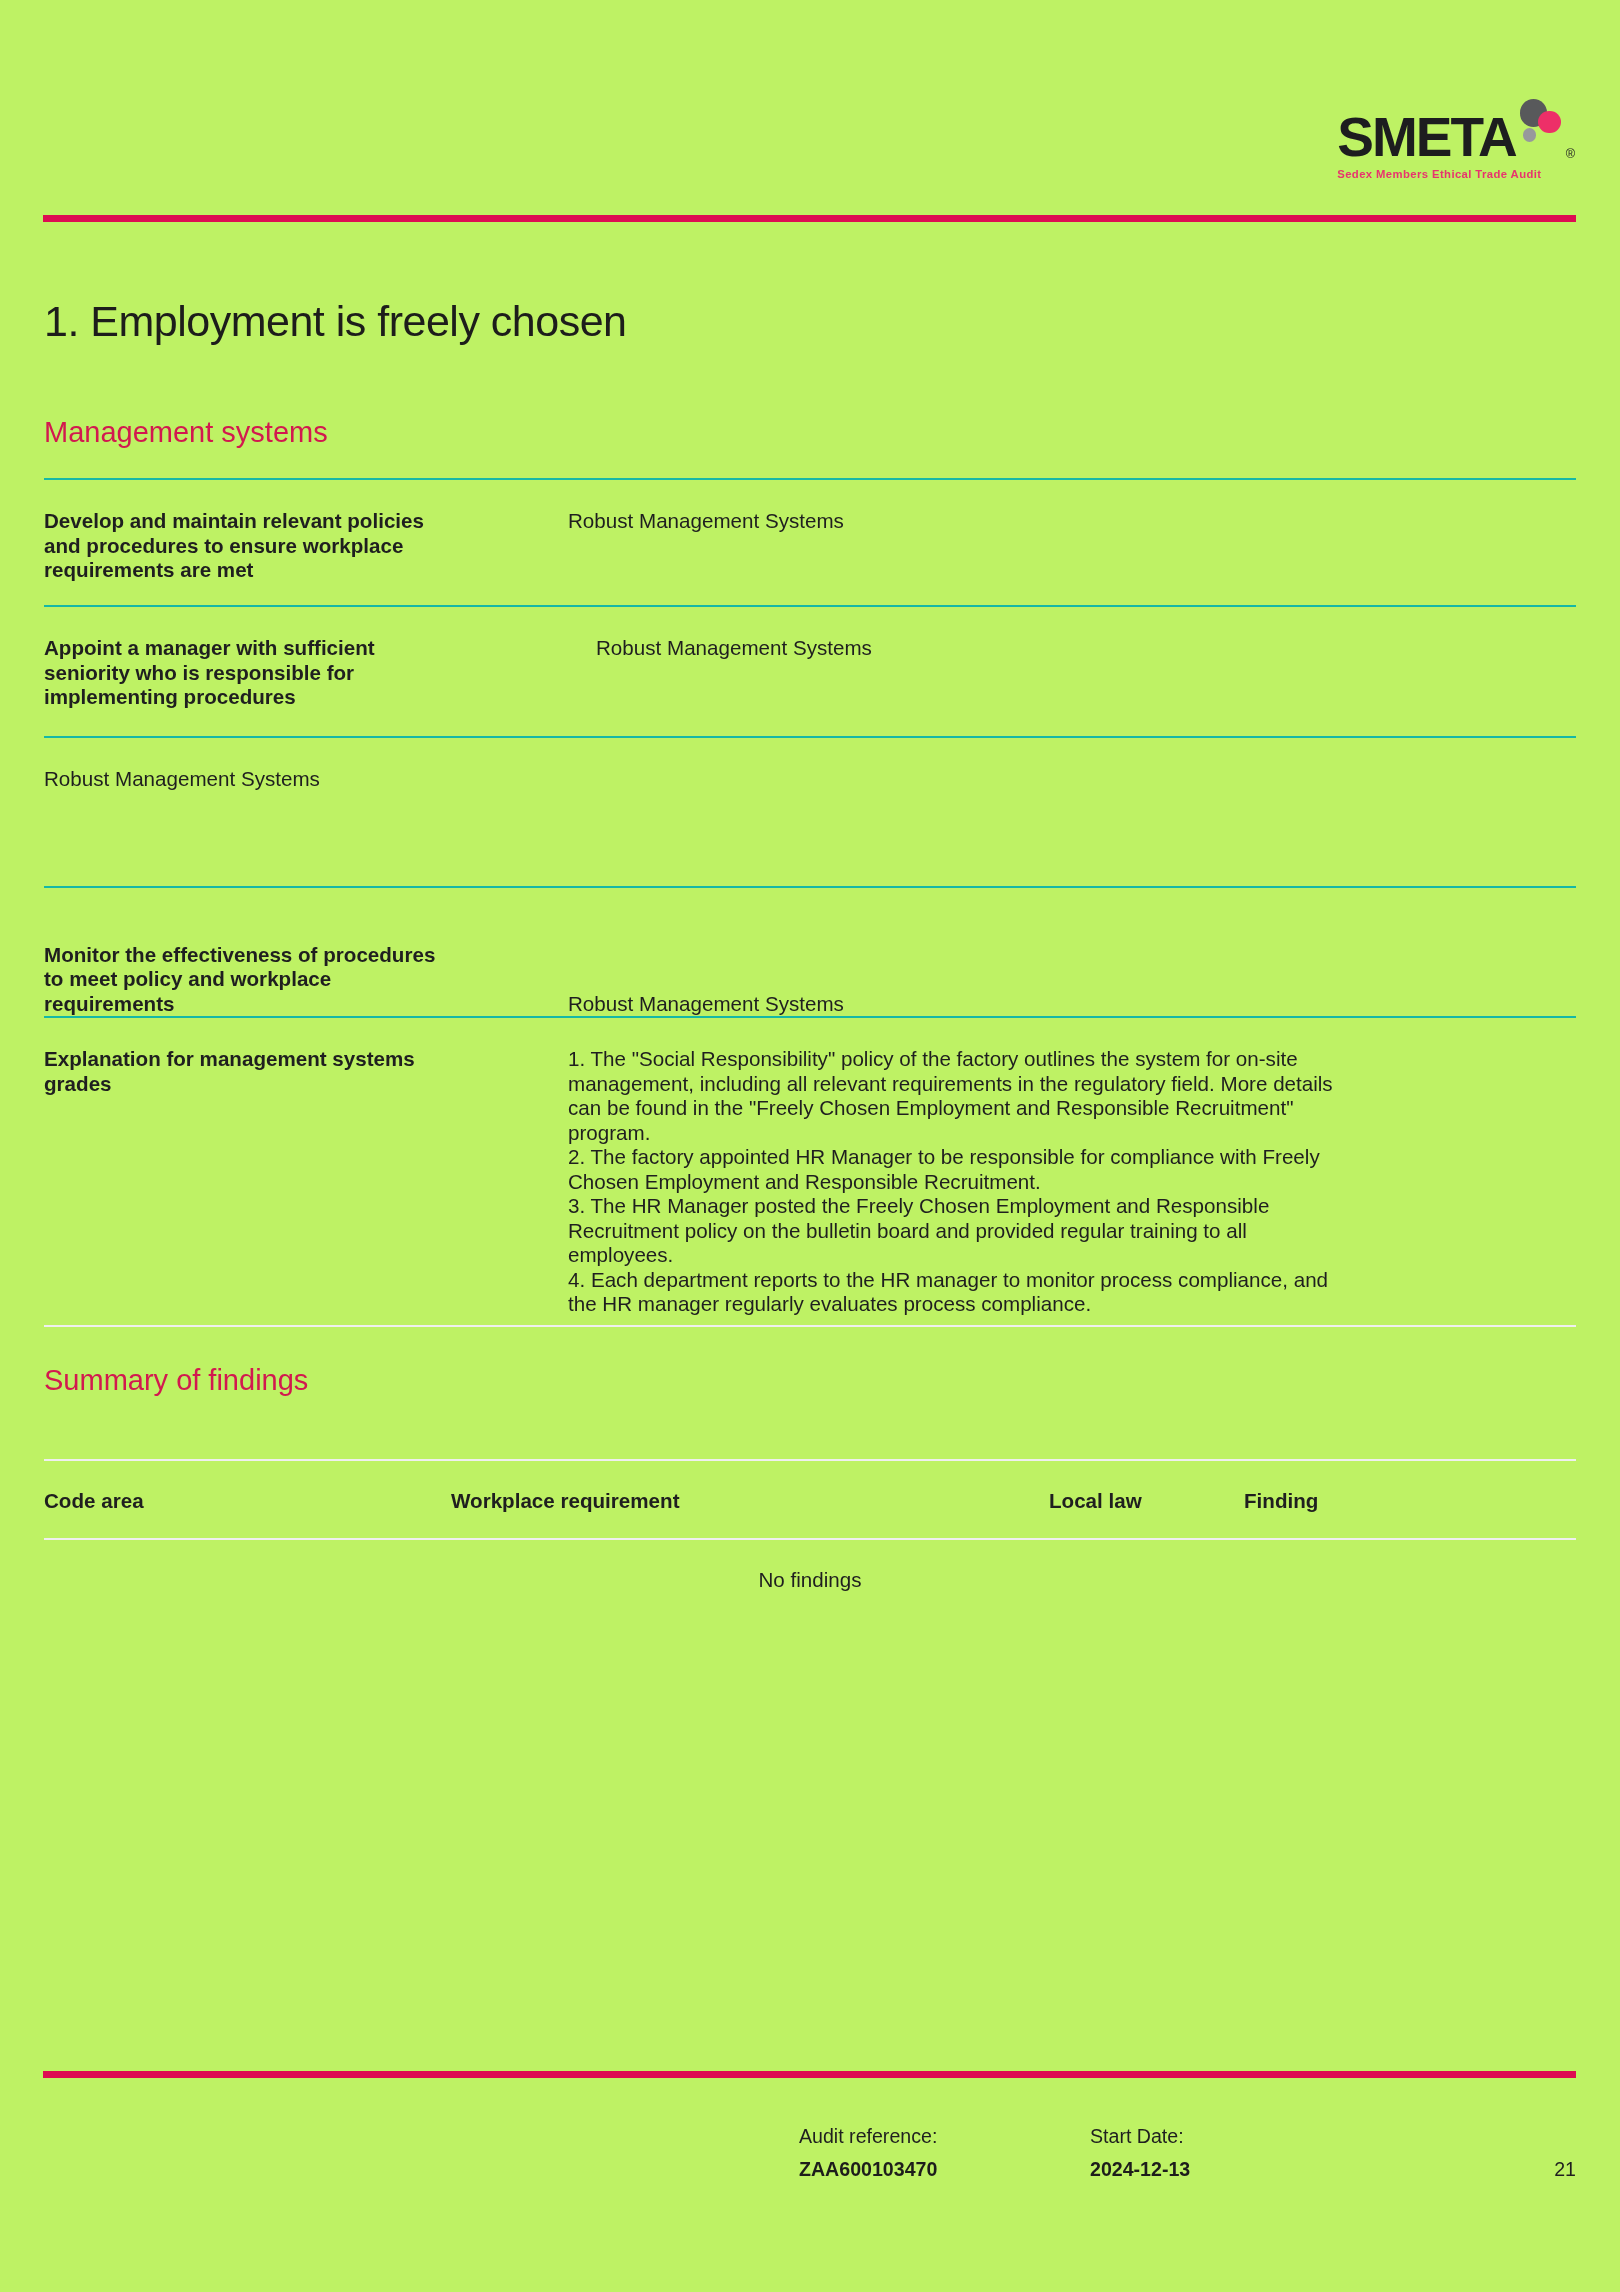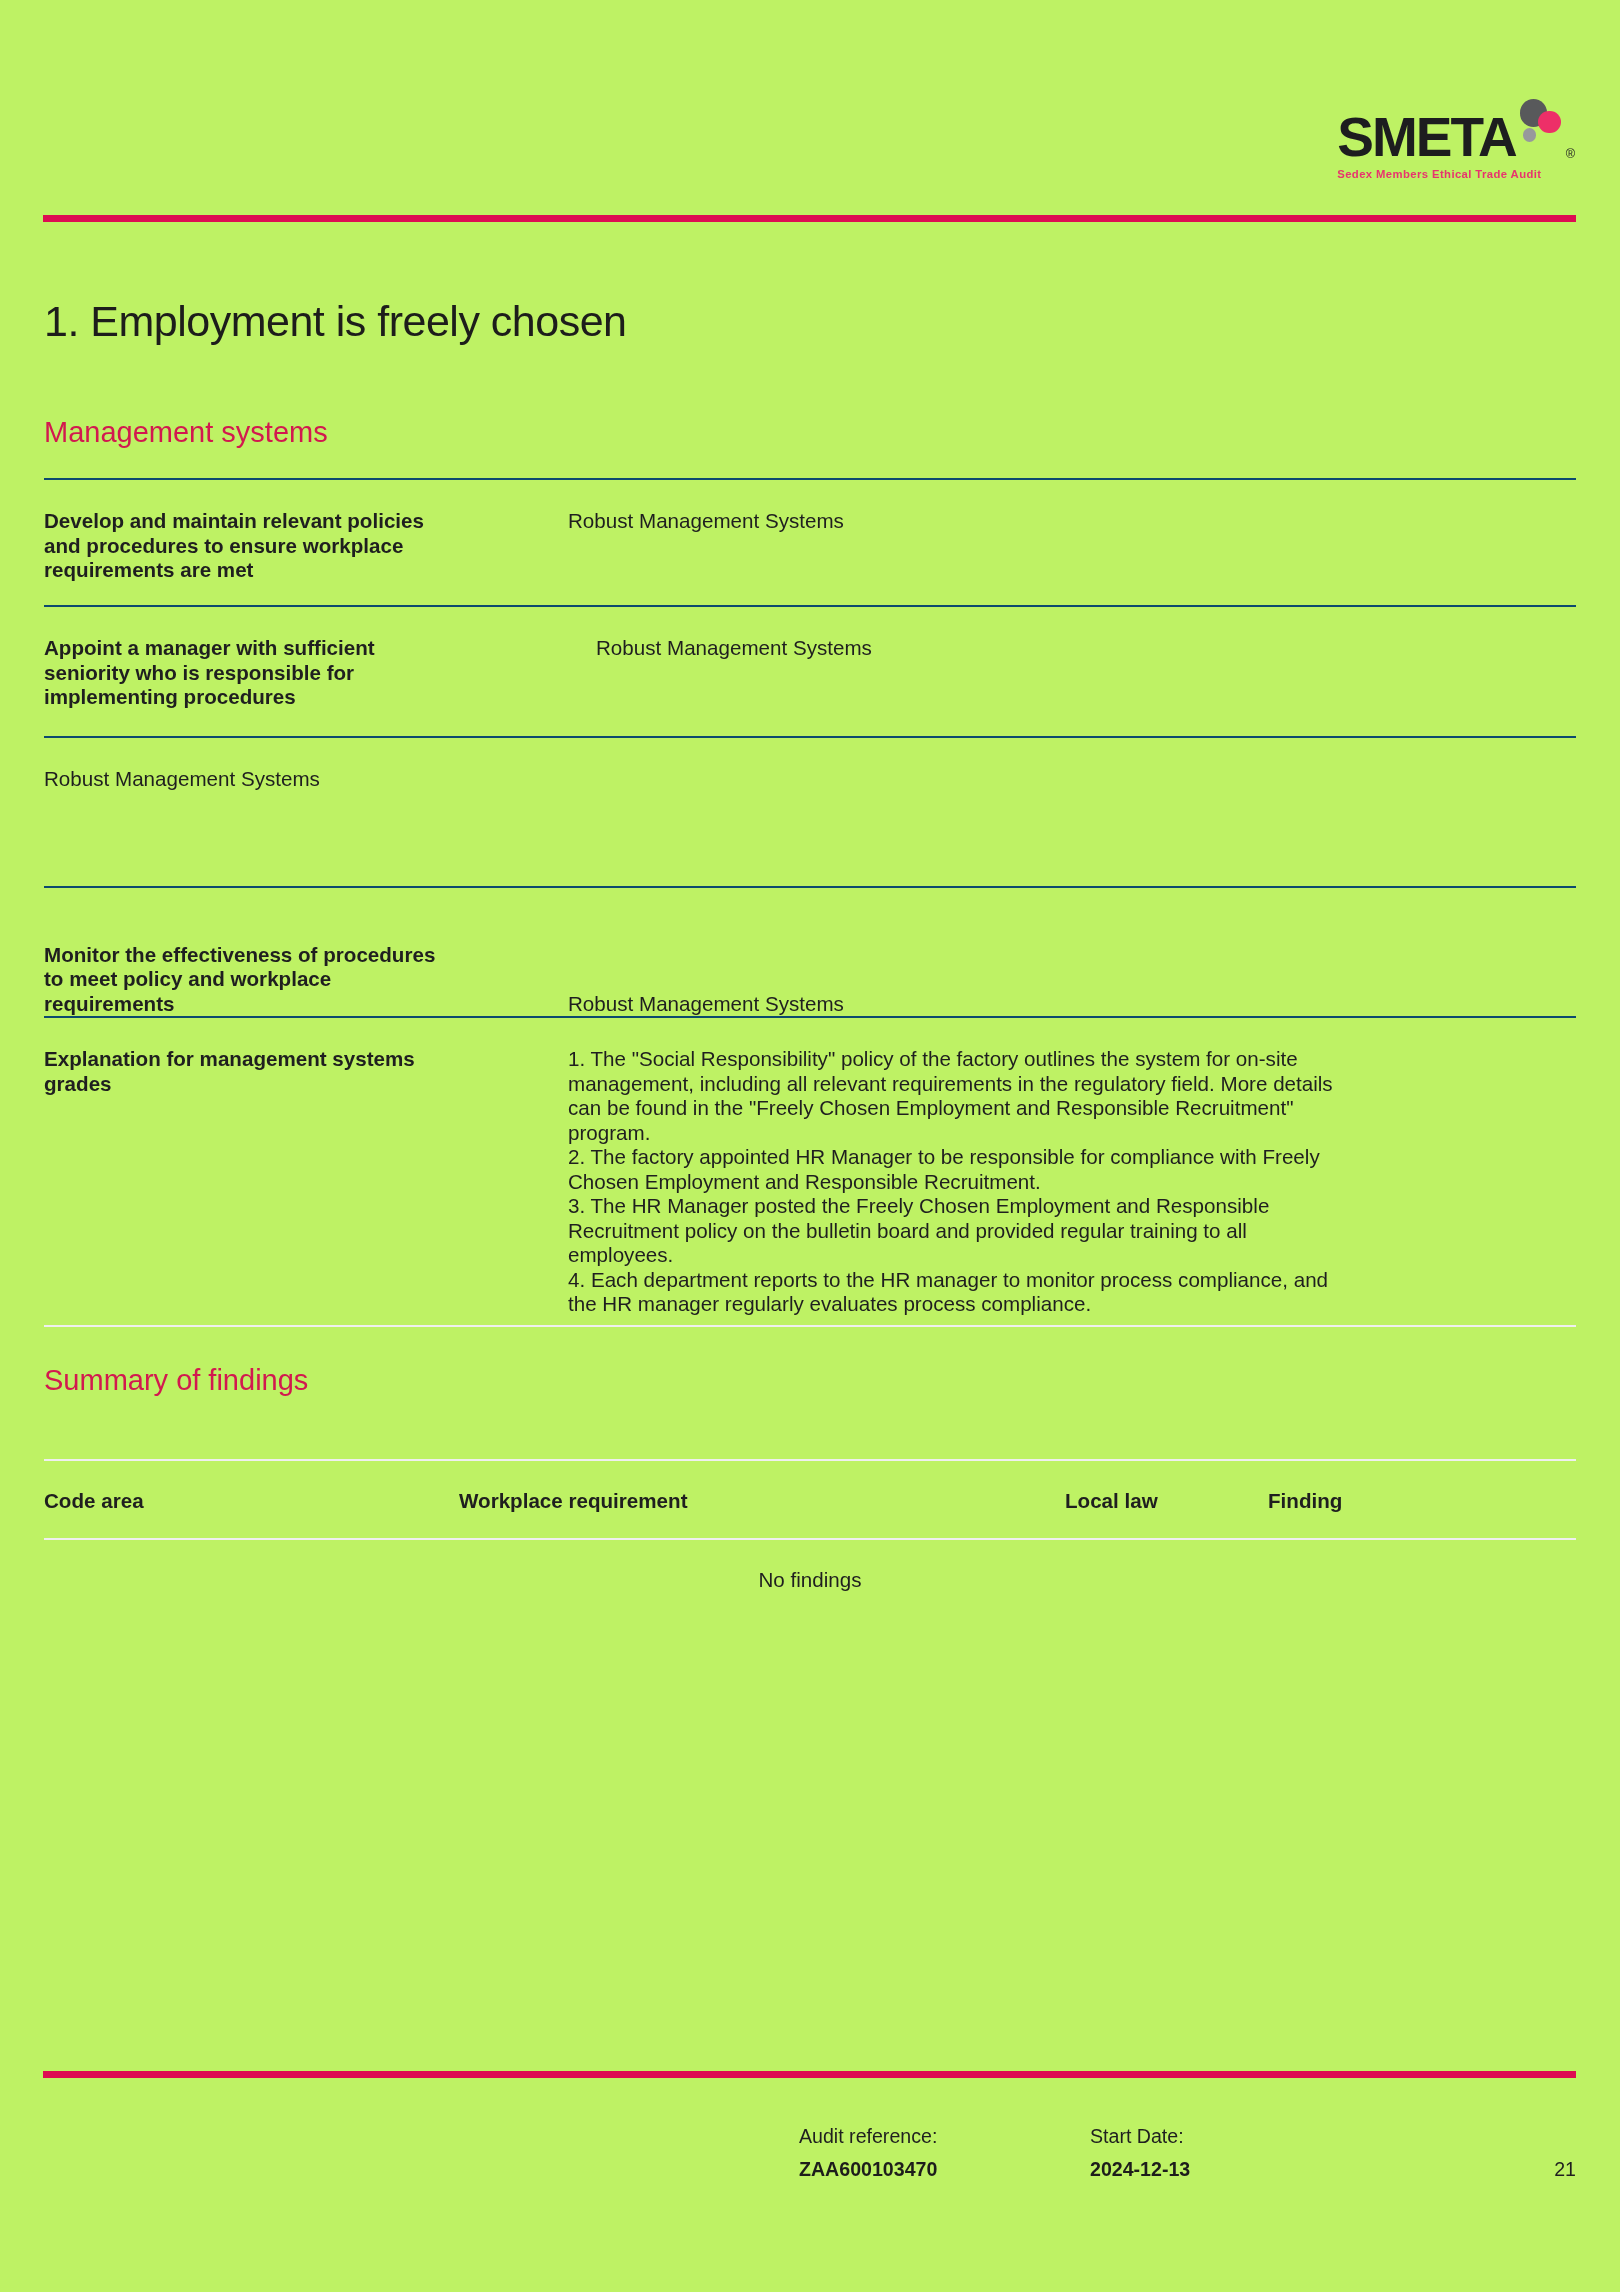--- a/index.html
+++ b/index.html
@@ -88,21 +88,21 @@
 
   
   .mgmt-table {
     position: absolute;
     top: 478px;
     left: 44px;
     width: 1532px;
   }
   .mgmt-row {
     display: flex;
-    border-top: 2px solid #0c4a6e;
+    border-top: 2px solid #14b8a6;
     padding: 29px 0 0 0;
   }
   .mgmt-row:nth-child(1) { min-height: 127px; }
   .mgmt-row:nth-child(2) { min-height: 131px; gap: 28px; }
   .mgmt-row:nth-child(3) { min-height: 150px; }
   .mgmt-row:nth-child(4) { min-height: 130px; align-items: flex-end; }
   .mgmt-row:nth-child(5) { min-height: 311px; border-bottom: 2px solid #efefef; }
   .mgmt-label {
     width: 524px;
     flex: 0 0 524px;
@@ -126,21 +126,20 @@
     top: 1459px;
     left: 44px;
     width: 1532px;
   }
   .findings-header {
     display: flex;
     border-top: 2px solid #efefef;
     border-bottom: 2px solid #efefef;
     min-height: 81px;
     padding-top: 26.5px;
-    gap: 8px;
   }
   .findings-header .col {
     font-size: 20.6px;
     font-weight: 700;
     line-height: 25.5px;
   }
   .col-code { flex: 0 0 407px; }
   .col-req  { flex: 0 0 598px; }
   .col-law  { flex: 0 0 195px; }
   .col-finding { flex: 1; }

